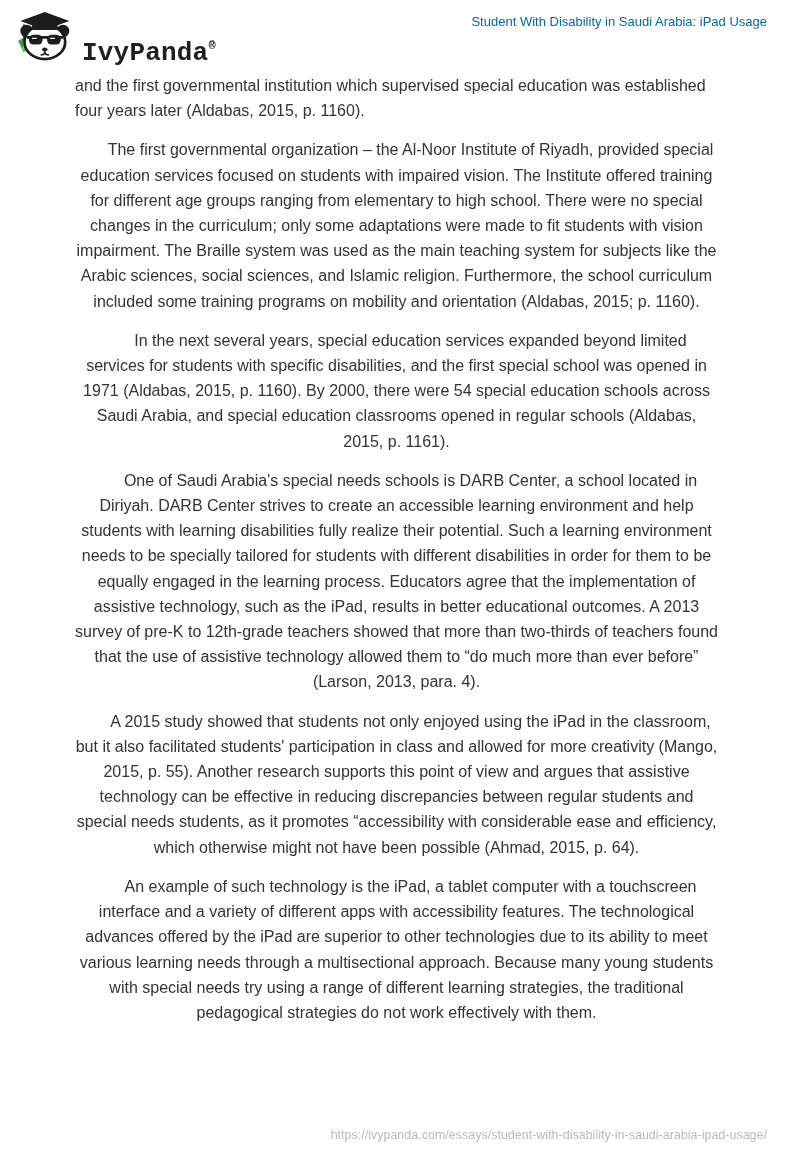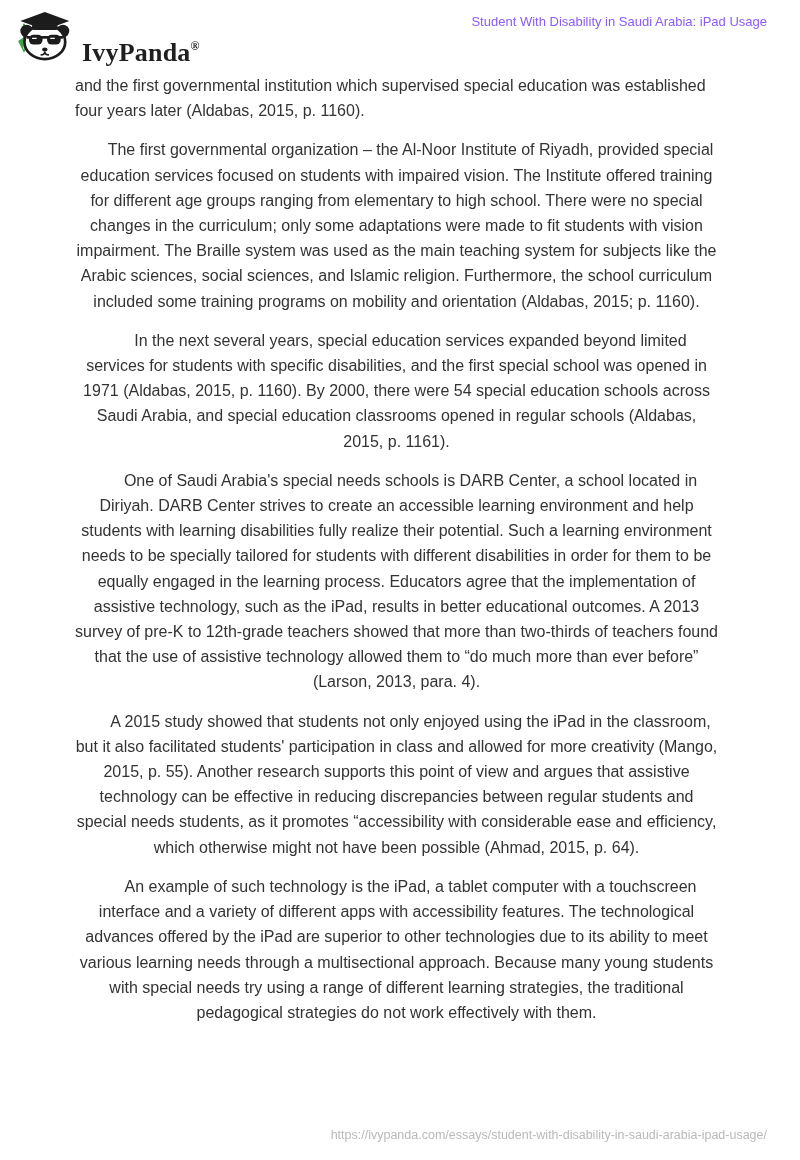--- a/index.html
+++ b/index.html
@@ -17,39 +17,39 @@
   .brand {
     position: absolute;
     left: 14px;
     top: 6px;
     display: flex;
     align-items: center;
     gap: 10px;
   }
   .logo { display: block; }
   .brand-text {
-    font-family: Liberation Serif, serif;
+    font-family: Liberation Mono, monospace;
     font-weight: 700;
     font-size: 26px;
     color: #1f1f1f;
     letter-spacing: 0.2px;
     line-height: 1;
     margin-top: 34px;
   }
   .brand-text .reg {
     font-size: 12px;
     vertical-align: 11px;
     font-weight: 700;
   }
   .doc-title {
     position: absolute;
     right: 33px;
     top: 14px;
     font-size: 13px;
-    color: #8b5cf6;
+    color: #0369a1;
   }
   
   .essay { padding: 9px 0 0 75px; width: 725px; }
   .essay p {
     width: 643px;
     font-size: 16px;
     line-height: 25.2px;
     color: #333333;
     margin: 0 0 14px 0;
   }

